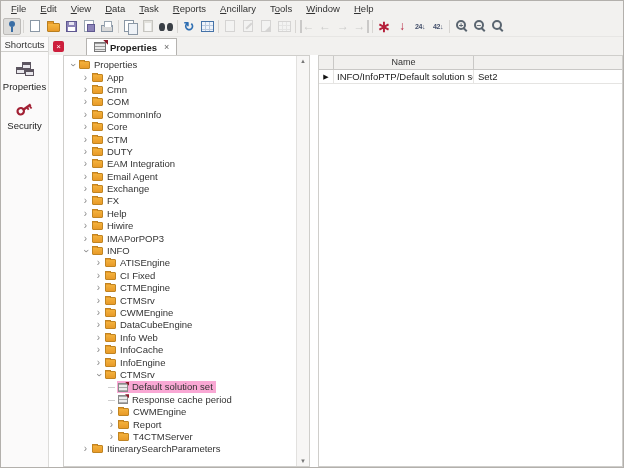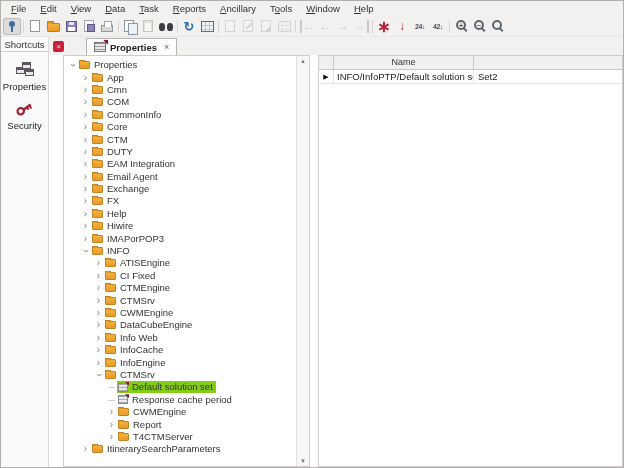--- a/index.html
+++ b/index.html
@@ -99,21 +99,21 @@
   .tree { flex:1; padding-top:3px; overflow:hidden; }
   .tree-scroll { width:13px; flex:none; border-left:1px solid #e2e1df; background:#f7f6f5; display:flex; flex-direction:column; justify-content:space-between; align-items:center; padding:2px 0; }
   .scroll-arrow { font-size:6px; color:#777; }
 
   .trow { height:12.4px; display:flex; align-items:center; font-size:9.5px; color:#333; white-space:nowrap; cursor:default; }
   .chev { width:11px; flex:none; text-align:center; color:#8a8a8a; font-size:10px; line-height:10px; display:inline-block; }
   .chev-exp { transform:rotate(90deg); }
   .dash { width:11px; flex:none; position:relative; height:100%; }
   .dash::after { content:""; position:absolute; left:2px; top:50%; width:7px; height:1px; background:#cfcfcf; }
   .row-content { display:flex; align-items:center; height:12px; padding:0 3px 0 1px; }
-  .row-content.sel { background:#84cc16; }
+  .row-content.sel { background:#f9a8d4; }
   .t-folder { width:11px; height:8px; background:linear-gradient(#f3b13c,#e89a28); border:1px solid #c08422; border-radius:1px; position:relative; margin-right:4px; flex:none; }
   .t-folder::before { content:""; position:absolute; top:-2px; left:-1px; width:4px; height:1px; background:#e89a28; border:1px solid #c08422; border-bottom:none; }
   .t-prop { width:10px; height:9px; border:1px solid #8a8a8a; background:#ececec; background-image:linear-gradient(#aaa 1px, transparent 1px); background-size:100% 3px; position:relative; margin-right:4px; flex:none; }
   .t-prop::after { content:""; position:absolute; top:-2px; right:-2px; width:5px; height:5px; background:#8c1929; clip-path:polygon(20% 0,100% 0,100% 80%,65% 45%); }
   .t-prop-lg { width:12px; height:10px; border:1px solid #777; background:#e9e9e9; background-image:linear-gradient(#9a9a9a 1px, transparent 1px); background-size:100% 3px; position:relative; flex:none; }
   .t-prop-lg::after { content:""; position:absolute; top:-3px; right:-3px; width:6px; height:6px; background:#8c1929; clip-path:polygon(20% 0,100% 0,100% 80%,65% 45%); }
   .t-label { line-height:12px; }
 
   .splitter { width:8px; flex:none; background:#fff; }
 

